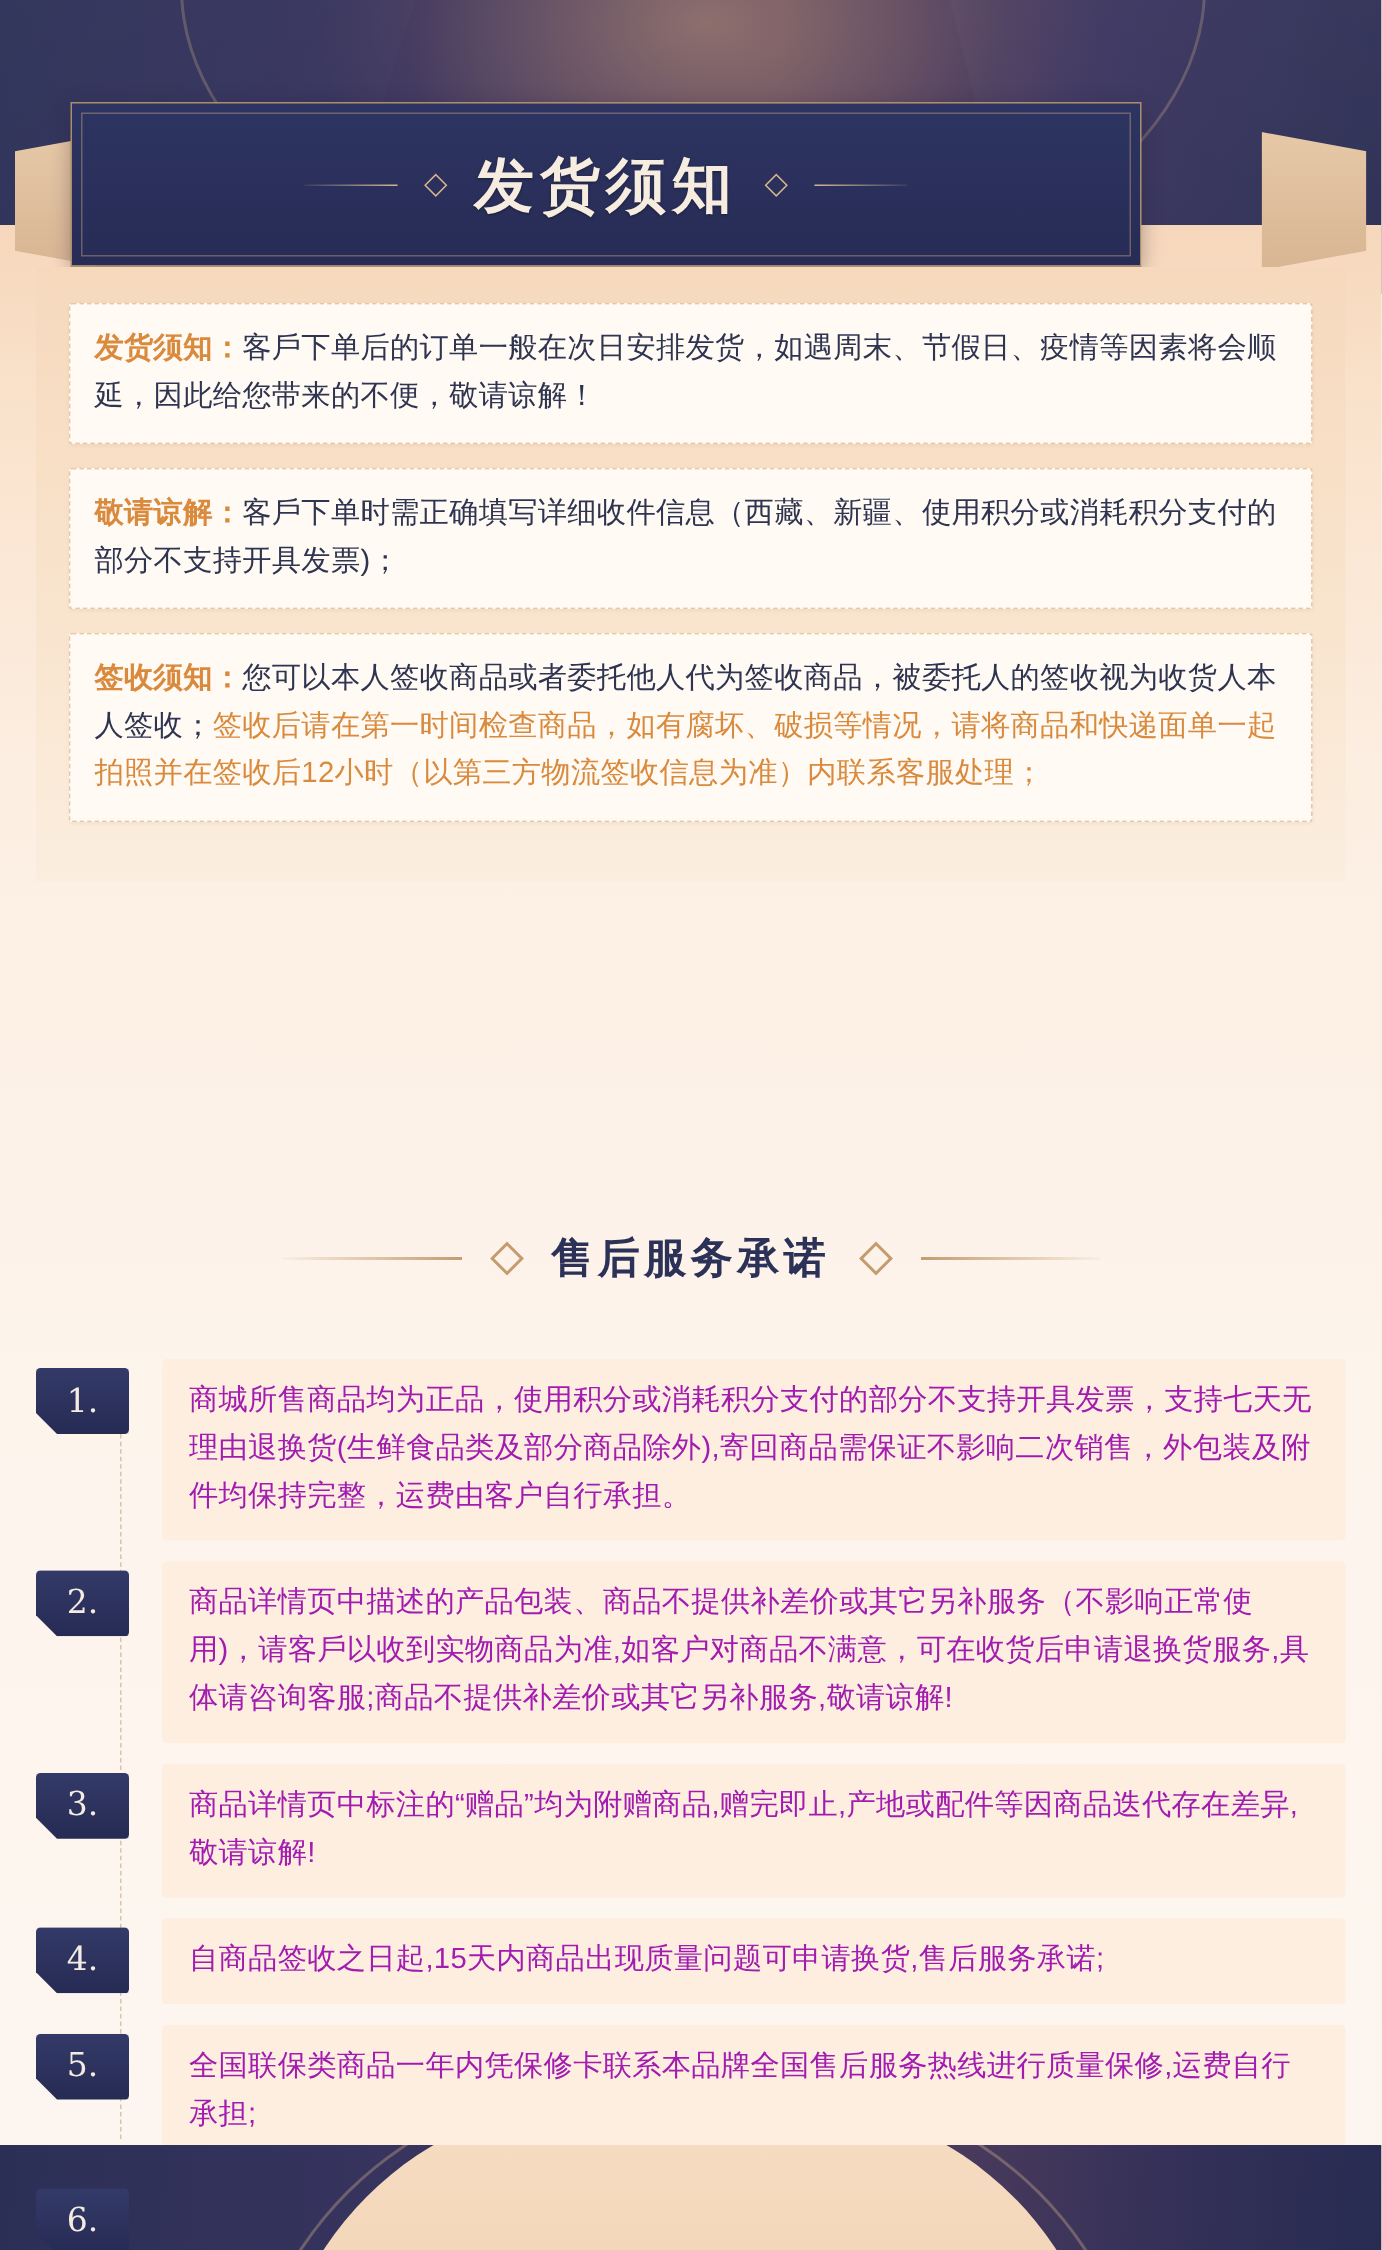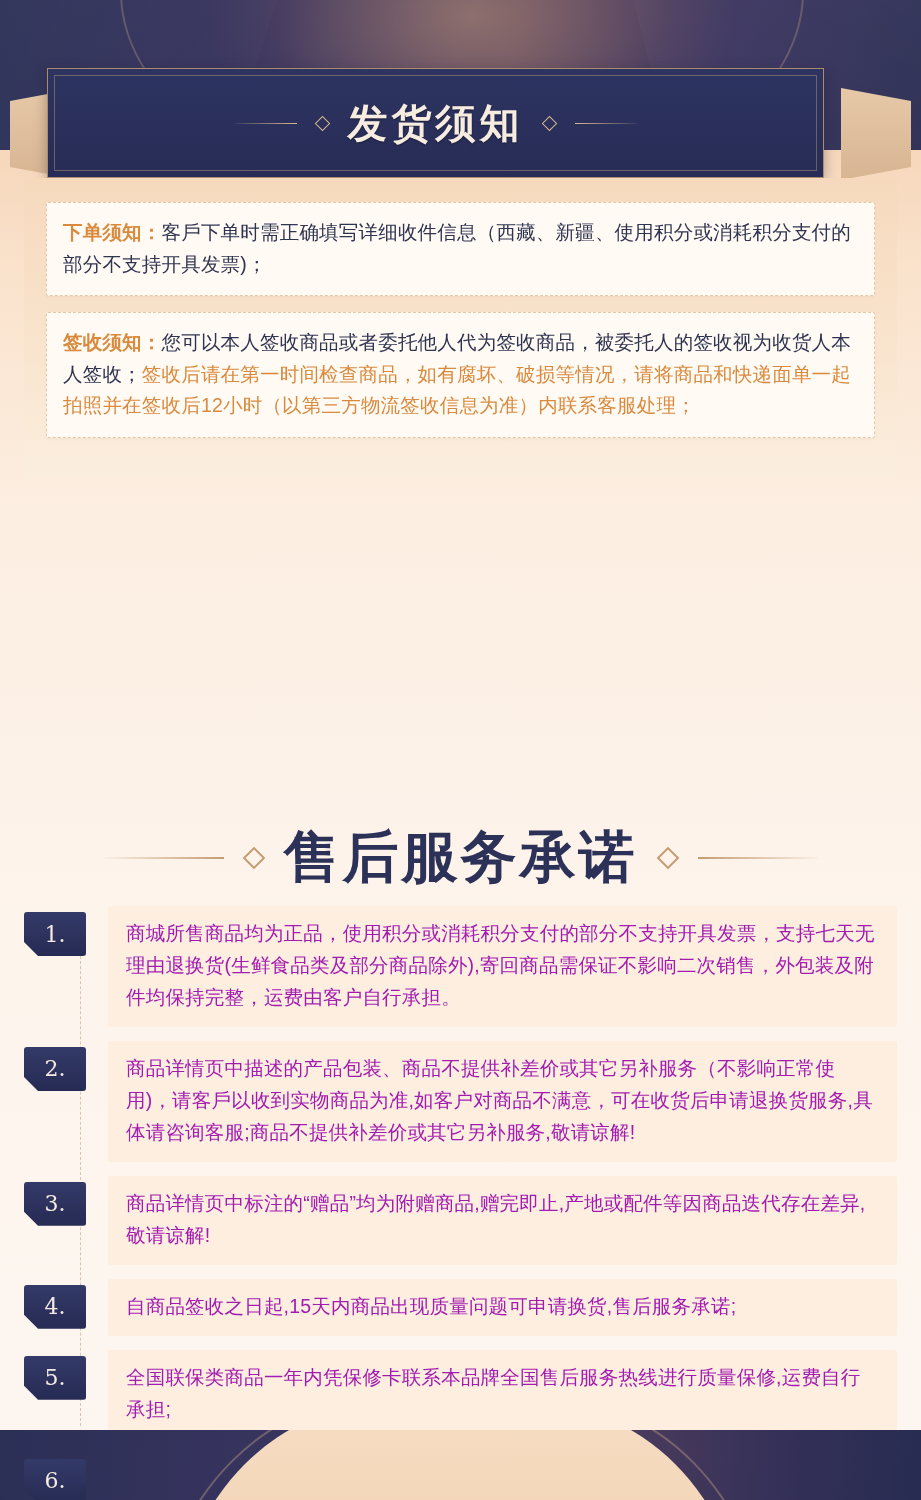--- a/index.html
+++ b/index.html
@@ -58,21 +58,21 @@
     left: 0; top: 150px;
     width: 921px;
     height: 1290px;
     background: linear-gradient(180deg, #f6d7bb 0%, #fae3cd 10%, #fceee1 28%, #fdf4ec 60%, #fdf6f0 100%);
   }
 
   
   .header-card {
     position: absolute;
     left: 47px; top: 68px;
-    width: 777px; height: 110px;
+    width: 714px; height: 110px;
     background: linear-gradient(180deg, #2e3461 0%, #272c56 100%);
     border: 1px solid #a98d6c;
     box-sizing: border-box;
     display: flex;
     align-items: center;
     justify-content: center;
     box-shadow: 0 4px 12px rgba(40,30,50,0.35);
   }
   .header-card .inner-border {
     position: absolute;
@@ -164,21 +164,21 @@
   }
   .st-line.right {
     background: linear-gradient(90deg, #c49c70, rgba(196,156,112,0.05));
   }
   .st-dia {
     width: 12px; height: 12px;
     border: 2px solid #c49c70;
     transform: rotate(45deg);
   }
   .st-text {
-    font-size: 56px;
+    font-size: 28px;
     font-weight: bold;
     color: #2b3157;
     font-family: "DejaVu Serif", serif;
     letter-spacing: 3px;
   }
 
   
   .timeline {
     position: absolute;
     left: 24px; top: 906px;
@@ -274,24 +274,29 @@
     <span class="hdr-line"></span>
     <span class="hdr-dia"></span>
     <span class="hdr-title">发货须知</span>
     <span class="hdr-dia"></span>
     <span class="hdr-line right"></span>
   </div>
 </div>
 
 <div class="notice-wrap">
 
-
   <div class="notice-card">
     <div class="notice-text">
-      <span class="notice-label">下单须知：</span><span>客戶下单时需正确填写详细收件信息（西藏、新疆、使用积分或消耗积分支付的部分不支持开具发票)；</span>
+      <span class="notice-label">发货须知：</span><span>客戶下单后的订单一般在次日安排发货，如遇周末、节假日、疫情等因素将会顺延，因此给您带来的不便，敬请谅解！</span>
+    </div>
+  </div>
+
+  <div class="notice-card">
+    <div class="notice-text">
+      <span class="notice-label">敬请谅解：</span><span>客戶下单时需正确填写详细收件信息（西藏、新疆、使用积分或消耗积分支付的部分不支持开具发票)；</span>
     </div>
   </div>
 
   <div class="notice-card">
     <div class="notice-text">
       <span class="notice-label">签收须知：</span><span>您可以本人签收商品或者委托他人代为签收商品，被委托人的签收视为收货人本人签收；</span><span class="notice-hl">签收后请在第一时间检查商品，如有腐坏、破损等情况，请将商品和快递面单一起拍照并在签收后12小时（以第三方物流签收信息为准）内联系客服处理；</span>
     </div>
   </div>
 
 </div>

